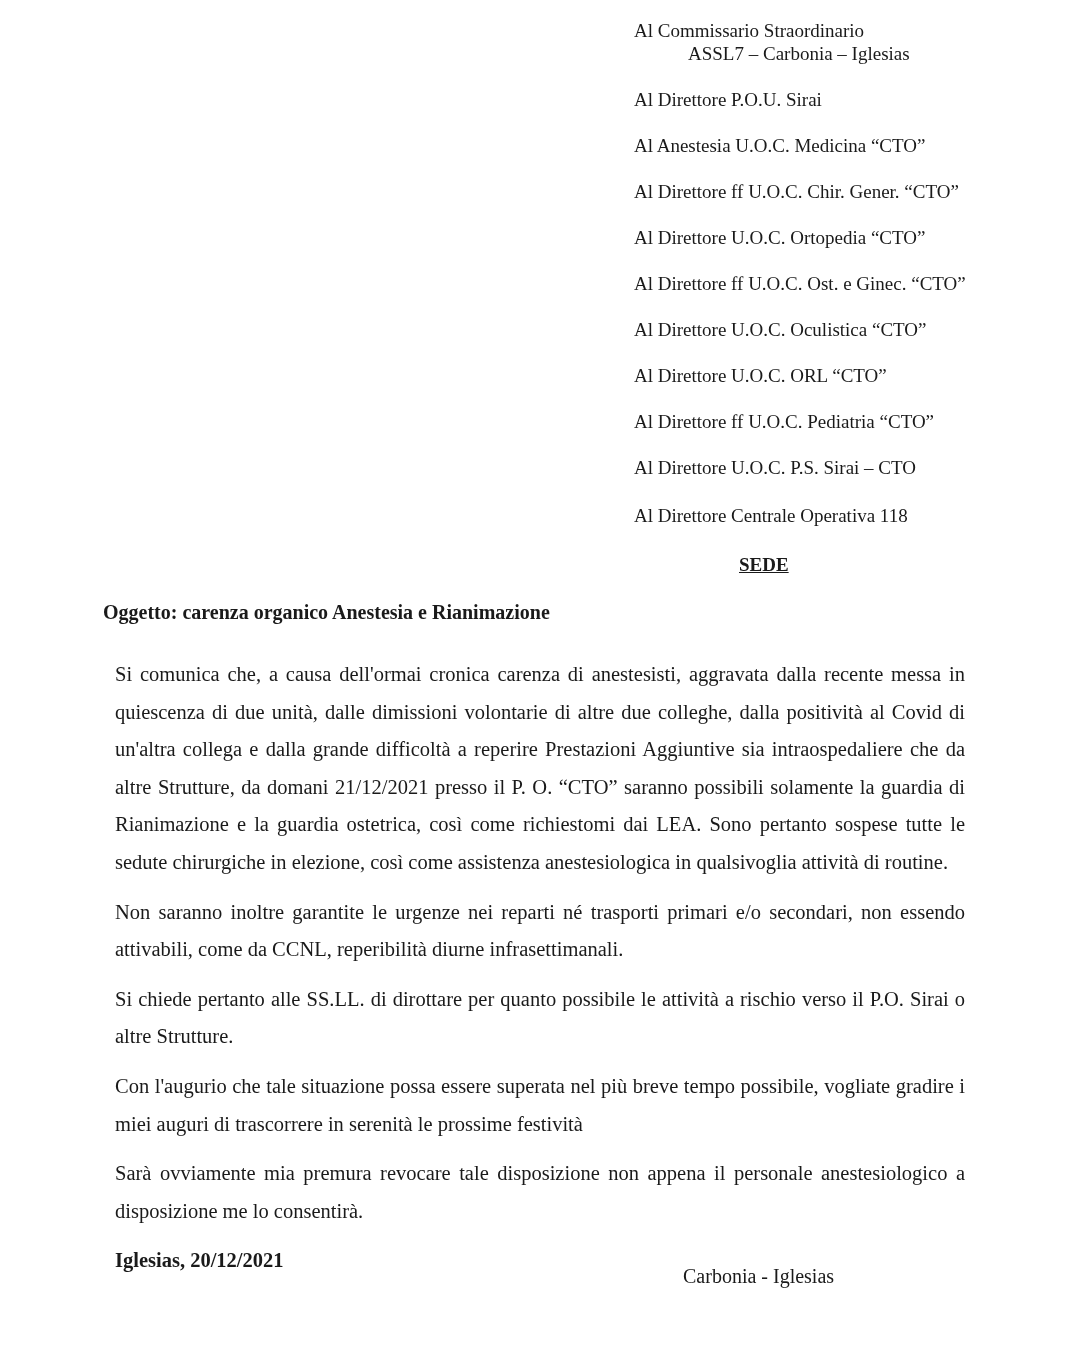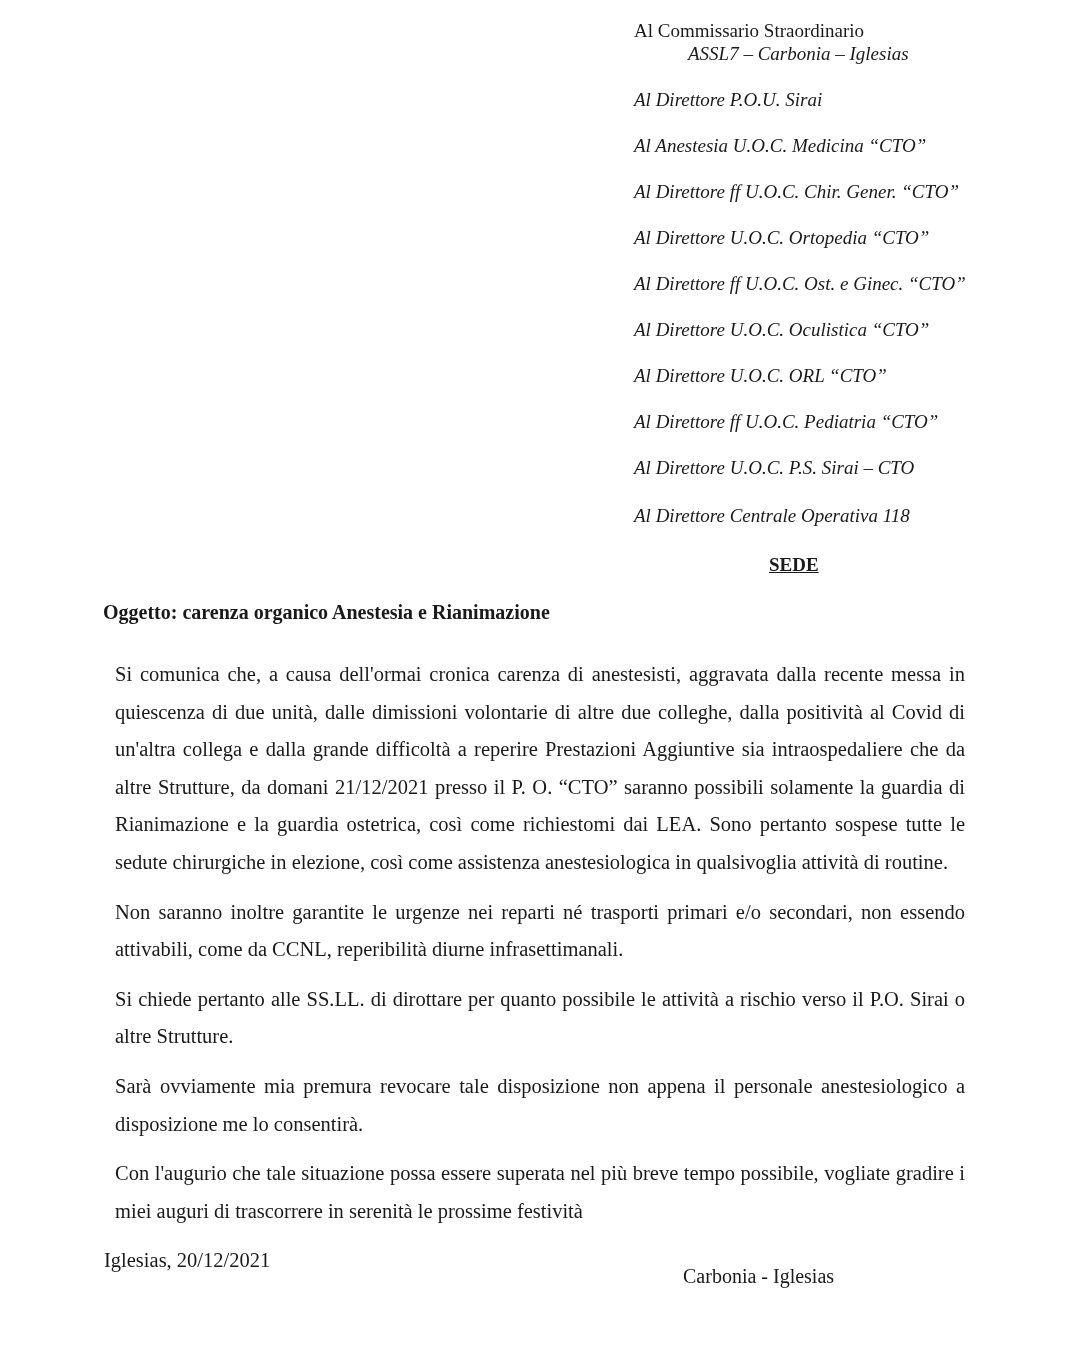--- a/index.html
+++ b/index.html
@@ -25,29 +25,27 @@
     .recipient {
       line-height: 23px;
       white-space: nowrap;
     }
     .recipient.first {
       margin: 0;
     }
     .recipient .sub {
       display: block;
       padding-left: 54px;
-      font-style: italic;
     }
     .recipient.spaced {
       margin-top: 23px;
-      font-style: italic;
     }
     .sede {
       position: absolute;
-      left: 769px;
+      left: 739px;
       top: 553px;
       font-size: 19px;
       font-weight: bold;
       text-decoration: underline;
       line-height: 24px;
     }
     .subject {
       position: absolute;
       left: 103px;
       top: 600px;
@@ -62,21 +60,22 @@
       top: 644px;
       width: 874px;
       font-size: 20.5px;
       line-height: 37.6px;
     }
     .para {
       text-align: justify;
       margin: 12px;
     }
     .place-date {
-      margin: 1px;
+      margin: 12px;
+      font-weight: bold;
     }
     .signature {
       position: absolute;
       left: 554px;
       top: 1263px;
       width: 420px;
       font-size: 20px;
       line-height: 26px;
     }
     .signature .line2 {
@@ -105,20 +104,20 @@
 </div>
 
 <div class="sede">SEDE</div>
 
 <div class="subject">Oggetto: carenza organico Anestesia e Rianimazione</div>
 
 <div class="body-text">
   <p class="para">Si comunica che, a causa dell'ormai cronica carenza di anestesisti, aggravata dalla recente messa in quiescenza di due unità, dalle dimissioni volontarie di altre due colleghe,  dalla positività al Covid di un'altra collega e dalla grande difficoltà a reperire Prestazioni Aggiuntive sia intraospedaliere che da altre Strutture, da domani 21/12/2021 presso il P. O. “CTO” saranno possibili solamente la guardia di Rianimazione e la guardia ostetrica, così come richiestomi dai LEA. Sono pertanto sospese tutte le sedute chirurgiche in elezione, così come assistenza anestesiologica in qualsivoglia attività di routine.</p>
   <p class="para">Non saranno inoltre garantite le urgenze nei reparti né trasporti primari e/o secondari, non essendo attivabili, come da CCNL, reperibilità diurne infrasettimanali.</p>
   <p class="para">Si chiede pertanto alle SS.LL. di dirottare per quanto possibile le attività a rischio verso il P.O. Sirai o altre Strutture.</p>
+  <p class="para">Con l'augurio che tale situazione possa essere superata nel più breve tempo possibile, vogliate gradire i miei auguri di trascorrere in serenità le prossime festività</p>
   <p class="para">Sarà ovviamente mia premura revocare tale disposizione non appena il personale anestesiologico a disposizione me lo consentirà.</p>
-  <p class="para">Con l'augurio che tale situazione possa essere superata nel più breve tempo possibile, vogliate gradire i miei auguri di trascorrere in serenità le prossime festività</p>
   <p class="place-date">Iglesias, 20/12/2021</p>
 </div>
 
 <div class="signature">
   <span class="line2">Carbonia - Iglesias</span>
 </div>
 
 </body></html>

